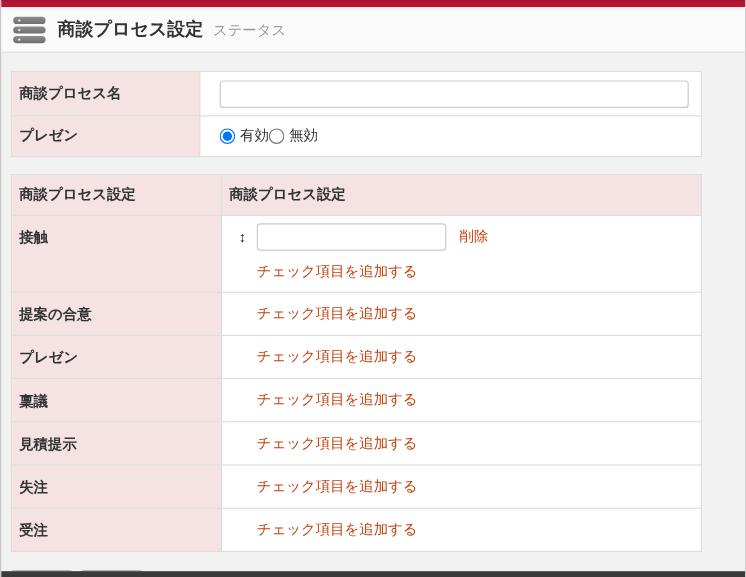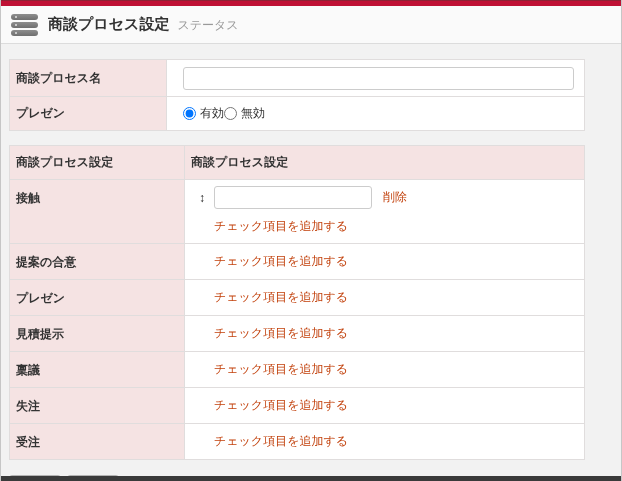--- a/index.html
+++ b/index.html
@@ -151,28 +151,28 @@
       </tr>
 
       <tr class="stage-row">
         <td class="label-cell">プレゼン</td>
         <td class="items-cell-simple">
           <a class="link">チェック項目を追加する</a>
         </td>
       </tr>
 
       <tr class="stage-row">
-        <td class="label-cell">見積提示</td>
+        <td class="label-cell">稟議</td>
         <td class="items-cell-simple">
           <a class="link">チェック項目を追加する</a>
         </td>
       </tr>
 
       <tr class="stage-row">
-        <td class="label-cell">稟議</td>
+        <td class="label-cell">見積提示</td>
         <td class="items-cell-simple">
           <a class="link">チェック項目を追加する</a>
         </td>
       </tr>
 
       <tr class="stage-row">
         <td class="label-cell">失注</td>
         <td class="items-cell-simple">
           <a class="link">チェック項目を追加する</a>
         </td>

